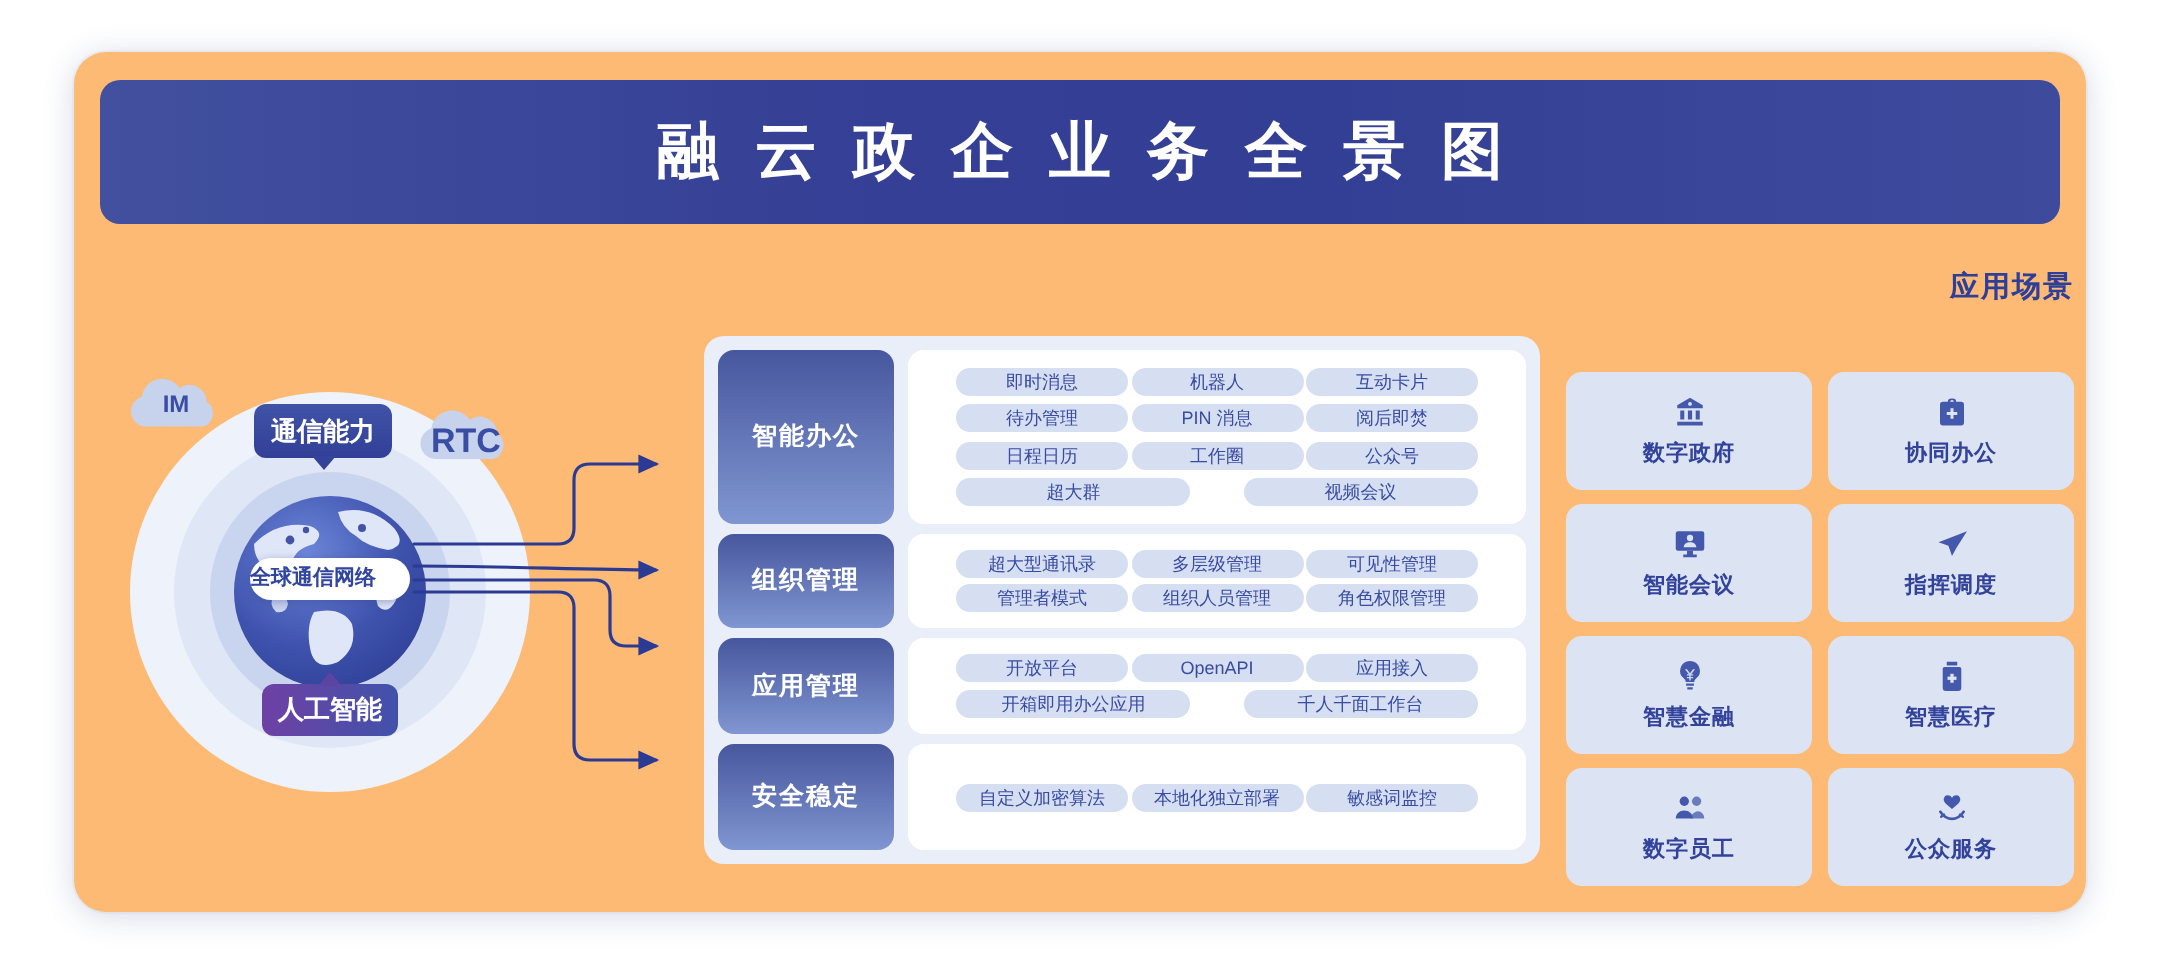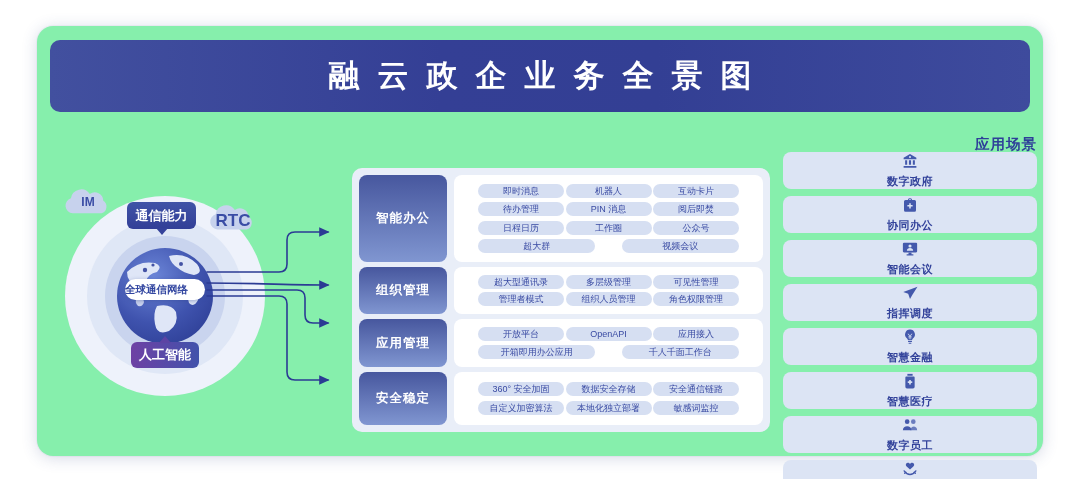--- a/index.html
+++ b/index.html
@@ -1,18 +1,18 @@
 <!DOCTYPE html>
 <html><head>
 <meta charset="utf-8">
 <style>
   html,body{margin:0;padding:0;background:#ffffff;}
   body{font-family:"Liberation Sans","DejaVu Sans",sans-serif;-webkit-font-smoothing:antialiased;}
   #stage{position:relative;width:1080px;height:479px;background:#ffffff;overflow:hidden;}
-  .card{position:absolute;left:37px;top:26px;width:1006px;height:430px;background:#86efac;
+  .card{position:absolute;left:37px;top:26px;width:1006px;height:430px;background:#fdba74;
         border-radius:16px;box-shadow:0 2px 16px rgba(45,65,130,.20),0 0 0 1px rgba(45,65,130,.04);}
   
   .banner{position:absolute;left:13px;right:13px;top:14px;height:72px;border-radius:10px;
           background:linear-gradient(90deg,#42509f 0%,#343f95 40%,#333f94 62%,#3e4b9d 100%);
           display:flex;align-items:center;justify-content:center;}
   .banner h1{margin:0;color:#ffffff;font-size:31px;font-weight:bold;letter-spacing:18px;text-indent:18px;}
   
   .sec-title{position:absolute;top:108px;height:20px;line-height:20px;text-align:center;
              color:#2e3f99;font-size:14.5px;font-weight:bold;letter-spacing:1px;}
   .sec-title.platform{left:315px;width:418px;}
@@ -55,22 +55,22 @@
   .cat{width:88px;flex:0 0 88px;border-radius:8px;display:flex;align-items:center;justify-content:center;
        background:linear-gradient(180deg,#47579e 0%,#8096d1 100%);
        color:#ffffff;font-weight:bold;font-size:12.5px;letter-spacing:1px;}
   .panel{flex:1;background:#ffffff;border-radius:8px;display:flex;flex-direction:column;
          justify-content:space-evenly;box-sizing:border-box;padding:4px 24px;}
   .pill-row{display:flex;justify-content:space-between;align-items:center;width:100%;}
   .pill{display:block;width:86px;height:14px;line-height:14px;border-radius:8px;background:#d6dff2;
         color:#3a4ba3;font-size:9px;text-align:center;white-space:nowrap;overflow:hidden;}
   .pill-row.wide .pill{width:45%;}
   
-  .scene-grid{position:absolute;left:746px;top:126px;width:254px;height:257px;display:grid;
-              grid-template-columns:1fr;grid-template-rows:repeat(4,1fr);gap:7px 8px;}
+  .scene-grid{position:absolute;left:746px;top:160px;width:254px;height:257px;display:grid;
+              grid-template-columns:1fr 1fr;grid-template-rows:repeat(4,1fr);gap:7px 8px;}
   .tile{background:#dce4f4;border-radius:8px;display:flex;flex-direction:column;align-items:center;
         justify-content:center;gap:4px;}
   .tile .ticon{width:18px;height:18px;display:block;}
   .tile .ticon svg{width:18px;height:18px;display:block;}
   .tile .tlabel{color:#33439b;font-size:11px;font-weight:bold;letter-spacing:0.5px;}
 </style>
 </head>
 <body>
 
 <div id="stage">
@@ -194,25 +194,20 @@
             <div class="pill-row wide">
               <span class="pill">开箱即用办公应用</span>
               <span class="pill">千人千面工作台</span>
             </div>
           </div>
         </div>
         <div class="prow">
           <div class="cat">安全稳定</div>
           <div class="panel">
             <div class="pill-row">
-              <span class="pill">360° 安全加固</span>
-              <span class="pill">数据安全存储</span>
-              <span class="pill">安全通信链路</span>
-            </div>
-            <div class="pill-row">
               <span class="pill">自定义加密算法</span>
               <span class="pill">本地化独立部署</span>
               <span class="pill">敏感词监控</span>
             </div>
           </div>
         </div>
       </div>
 
     <div class="scene-grid">
         <div class="tile">

